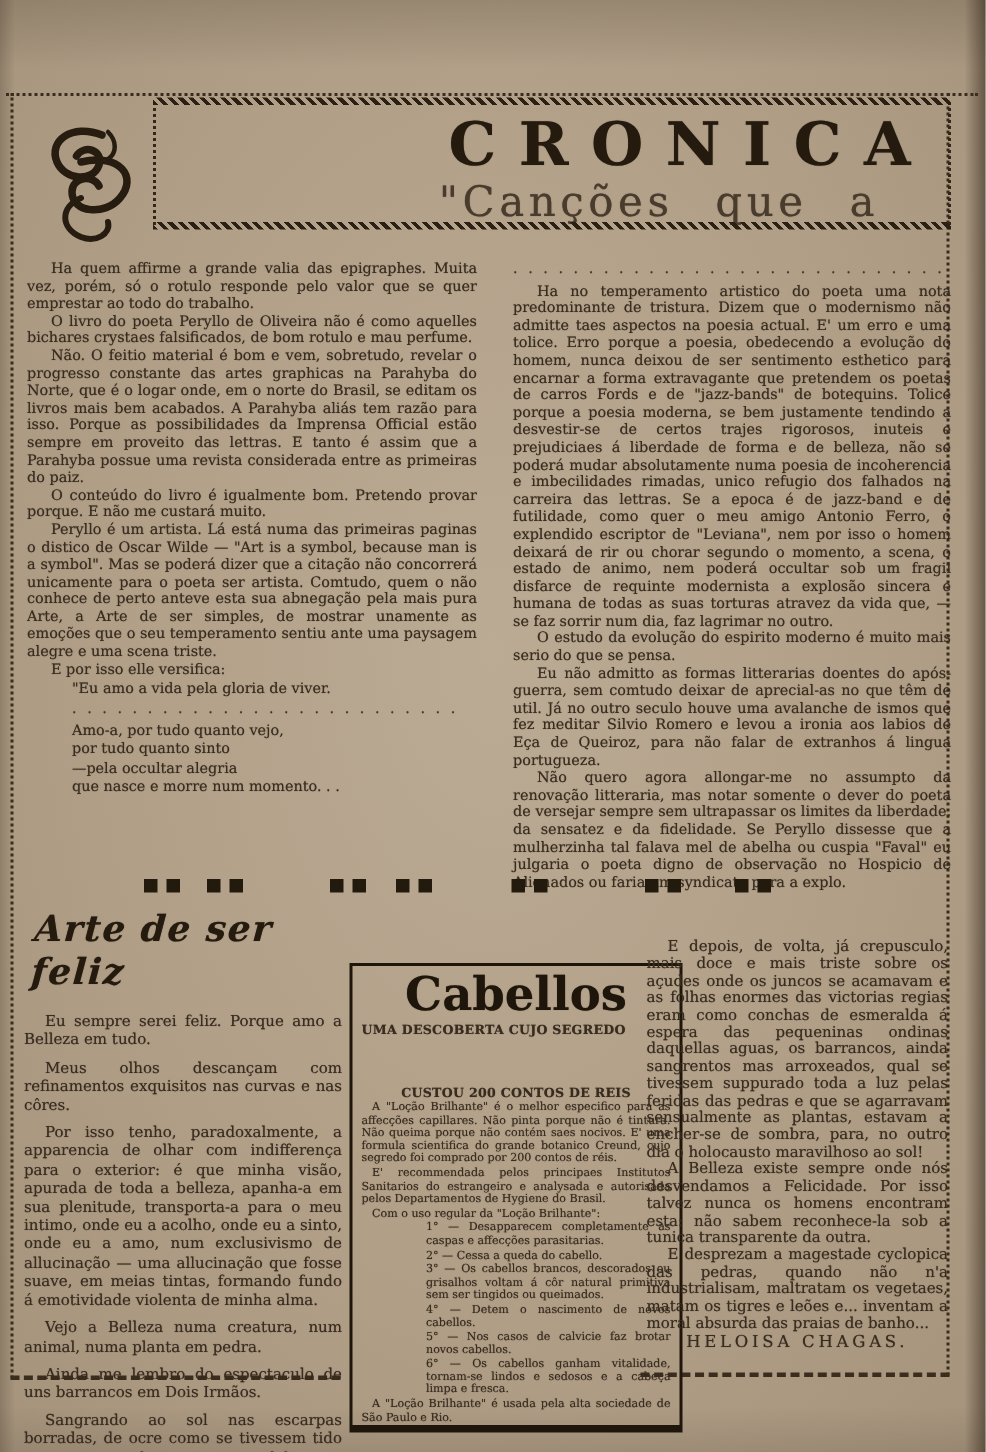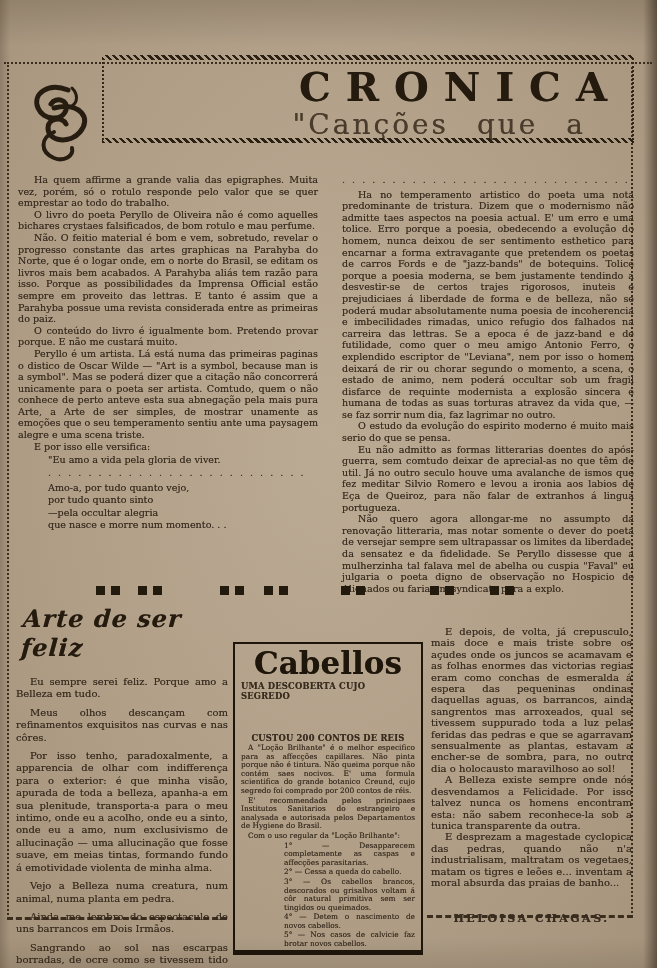--- a/index.html
+++ b/index.html
@@ -15,21 +15,21 @@
     color:#382c1f;
   }
   .ink { text-shadow:0 0 .6px rgba(56,44,31,.65); }
   
   .b-top    { position:absolute; left:4px;  top:62px;  width:648px; border-top:2px dotted #3a2d1d; }
   .b-left   { position:absolute; left:7px;  top:62px;  height:857px; border-left:2px dotted #3a2d1d; }
   .b-right  { position:absolute; left:631px;top:62px;  height:855px; border-left:2px dotted #3a2d1d; }
   .b-bot-l  { position:absolute; left:7px;  top:917px; width:220px; border-top:3px dashed #3a2d1d; }
   .b-bot-r  { position:absolute; left:427px;top:915px; width:206px; border-top:3px dashed #3a2d1d; }
   
-  .header-box { position:absolute; left:102px; top:58px; width:528px; height:82px;
+  .header-box { position:absolute; left:102px; top:68px; width:528px; height:82px;
     border-left:2px dotted #33271a; border-right:2px dotted #33271a; }
   .zz { position:absolute; left:-2px; right:-2px; height:5px;
     background:repeating-linear-gradient(45deg,#2a2013 0 2.5px, rgba(0,0,0,0) 2.5px 5px); }
   .zz.t { top:-3px; } .zz.b { bottom:-3px; }
   .title { margin:8px 10px 0 0; text-align:right; font-size:40px; font-weight:bold;
     letter-spacing:15px; line-height:42px; color:#241a0e; }
   .subtitle { margin:0 46px 0 0; text-align:right; font-size:28px; letter-spacing:3px;
     word-spacing:16px; color:#4a3c2c; }
   .ornament { position:absolute; left:24px; top:80px; }
   
@@ -42,31 +42,31 @@
   .verse-block div { font-size:9.6px; line-height:12.4px; }
   
   .sqpair { position:absolute; top:586px; display:flex; gap:6px; }
   .sq { width:9px; height:9px; background:#231a0e; }
   
   .feliz { position:absolute; left:16px; top:604px; width:212px; }
   .feliz-title { margin:0 0 14px 6px; font-size:24px; font-weight:bold; font-style:italic;
     letter-spacing:1px; color:#241a0e; transform:skewX(-4deg); }
   .feliz p { margin:0 0 6px 0; font-size:10px; line-height:12.4px; text-align:justify; text-indent:14px; }
   
-  .ad { position:absolute; left:233px; top:642px; width:190px; height:313px; box-sizing:border-box;
+  .ad { position:absolute; left:233px; top:642px; width:222px; height:313px; box-sizing:border-box;
     border:2px solid #1f160b; border-bottom-width:5px; padding:3px 6px 2px 6px; overflow:hidden; }
   .ad-headline { margin:0; text-align:center; font-size:31px; font-weight:bold; line-height:33px; color:#1f160b; }
   .ad-sub { margin:1px 0 0 0; font-size:8.4px; font-weight:bold; line-height:10px; letter-spacing:.2px; }
   .ad-sub.c { text-align:center;margin-top:32px; }
   .ad p { margin:1px 0 0 0; font-size:7.4px; line-height:8.6px; text-align:justify; text-indent:7px; }
   .ad .item { text-indent:0; padding-left:4px;margin-left:39px; }
   
   .closing { position:absolute; left:431px; top:626px; width:201px; }
   .closing p { margin:0; font-size:10px; line-height:11.4px; text-align:justify; text-indent:14px; }
-  .signature { margin-top:24px; text-align:center; font-size:11px; font-weight:bold; letter-spacing:2.5px; }
+  .signature { margin-top:0; text-align:center; font-size:11px; font-weight:normal; letter-spacing:2.5px; }
 </style>
 </head>
 <body>
 
 <div class="page ink">
 
   <div class="b-top"></div>
   <div class="b-left"></div>
   <div class="b-right"></div>
   <div class="b-bot-l"></div>

